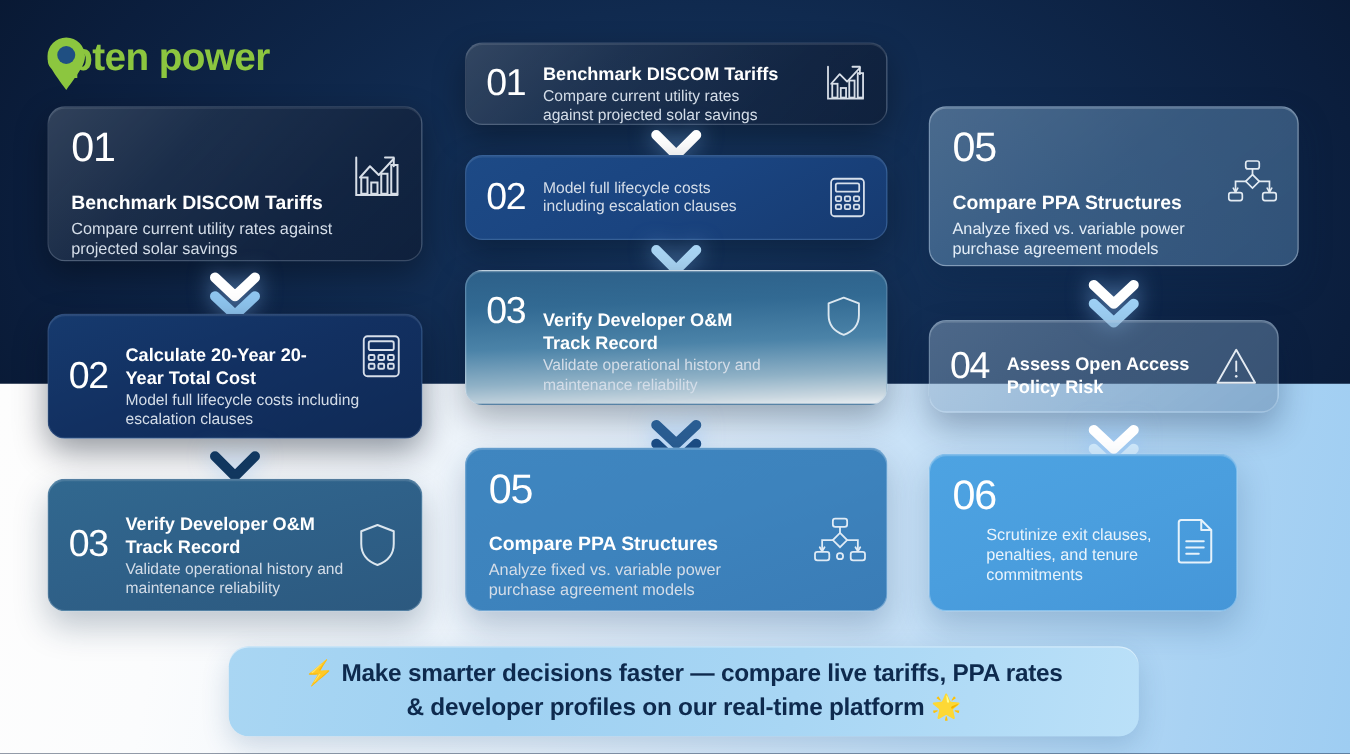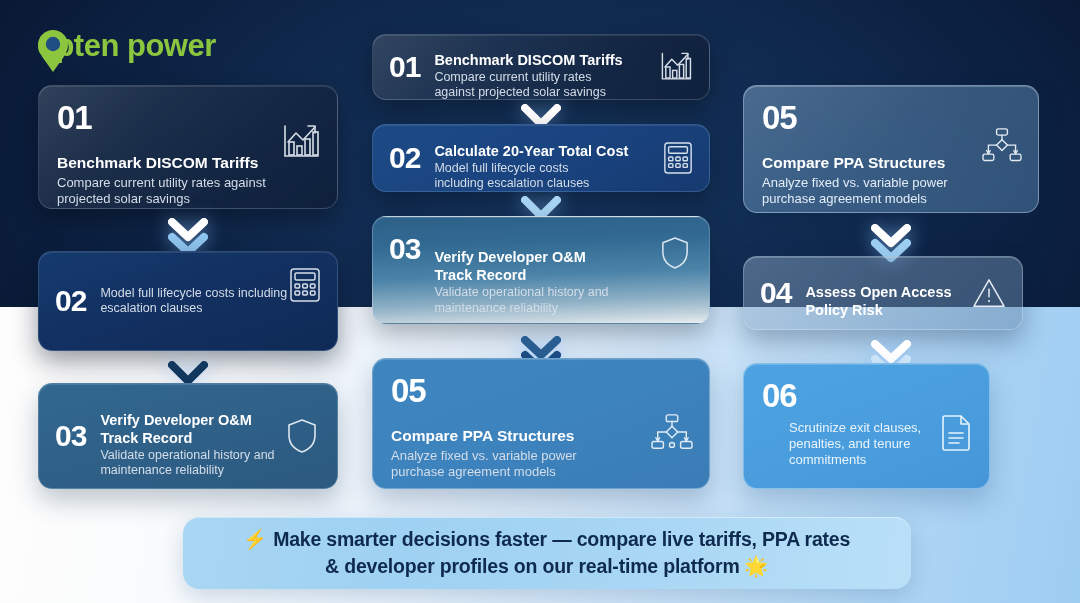--- a/index.html
+++ b/index.html
@@ -35,21 +35,21 @@
   #logo svg { position:absolute; left:0; top:4px; }
 
   
   .card {
     position:absolute;
     border-radius:14px;
     padding:14px 18px;
     overflow:hidden;
   }
   .card .num {
-    font-weight:700; color:#ffffff;
+    font-weight:400; color:#ffffff;
     letter-spacing:-1px;
   }
   .card .title { font-weight:700; color:#ffffff;margin-top:17px; }
   .card .desc  { color:#d4dde8; }
 
   
   .v-stack .num { font-size:33px; line-height:36px; margin-bottom:6px; }
   .v-stack .title { font-size:15.5px; line-height:19px; margin-bottom:3px; }
   .v-stack .desc { font-size:13px; line-height:16px; }
 
@@ -166,20 +166,21 @@
 <div class="chev" style="left:159px; top:212px;">
   <svg width="58" height="48" viewBox="0 0 58 48" fill="none" stroke-linecap="round" stroke-linejoin="round" stroke-width="8">
     <path d="M13 10 L29 25 L45 10" stroke="#ffffff"></path>
     <path d="M13 25 L29 40 L45 25" stroke="#8fc6f0"></path>
   </svg>
 </div>
 
 <div class="card skin-navy-deep v-row" style="left:38px; top:251px; width:300px; height:100px; padding:10px 16px;">
   <div class="num">02</div>
   <div class="txt">
+    <div class="title" style="max-width:150px;">Calculate 20-Year 20-Year Total Cost</div>
     <div class="desc" style="max-width:200px;">Model full lifecycle costs including escalation clauses</div>
   </div>
   <span class="icon" style="top:34%;">
     <svg width="32" height="36" viewBox="0 0 32 36" fill="none" stroke="#e8eef6" stroke-width="1.5">
       <rect x="2" y="2" width="28" height="32" rx="3"></rect>
       <rect x="6" y="6" width="20" height="7" rx="1.5"></rect>
       <rect x="6" y="17" width="4.6" height="4" rx="1"></rect>
       <rect x="13.7" y="17" width="4.6" height="4" rx="1"></rect>
       <rect x="21.4" y="17" width="4.6" height="4" rx="1"></rect>
       <rect x="6" y="24" width="4.6" height="4" rx="1"></rect>
@@ -229,21 +230,20 @@
 
 <div class="chev" style="left:512px; top:101px; height:32px;">
   <svg width="58" height="32" viewBox="0 0 58 32" fill="none" stroke-linecap="round" stroke-linejoin="round" stroke-width="8">
     <path d="M13 7 L29 23 L45 7" stroke="#ffffff"></path>
   </svg>
 </div>
 
 <div class="card skin-navy-flat v-row" style="left:372px; top:124px; width:338px; height:68px; padding:8px 16px;">
   <div class="num">02</div>
   <div class="txt">
-    <div class="title">Calculate 20-Year Total Cost</div>
     <div class="desc" style="max-width:175px;">Model full lifecycle costs including escalation clauses</div>
   </div>
   <span class="icon">
     <svg width="30" height="34" viewBox="0 0 32 36" fill="none" stroke="#e8eef6" stroke-width="1.5">
       <rect x="2" y="2" width="28" height="32" rx="3"></rect>
       <rect x="6" y="6" width="20" height="7" rx="1.5"></rect>
       <rect x="6" y="17" width="4.6" height="4" rx="1"></rect>
       <rect x="13.7" y="17" width="4.6" height="4" rx="1"></rect>
       <rect x="21.4" y="17" width="4.6" height="4" rx="1"></rect>
       <rect x="6" y="24" width="4.6" height="4" rx="1"></rect>

